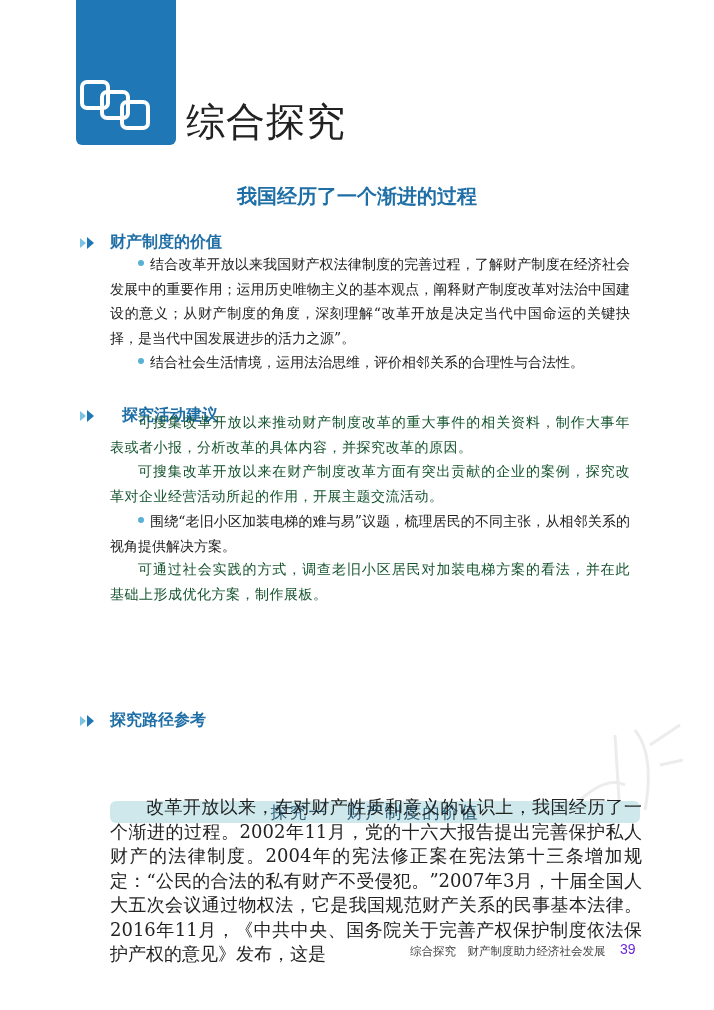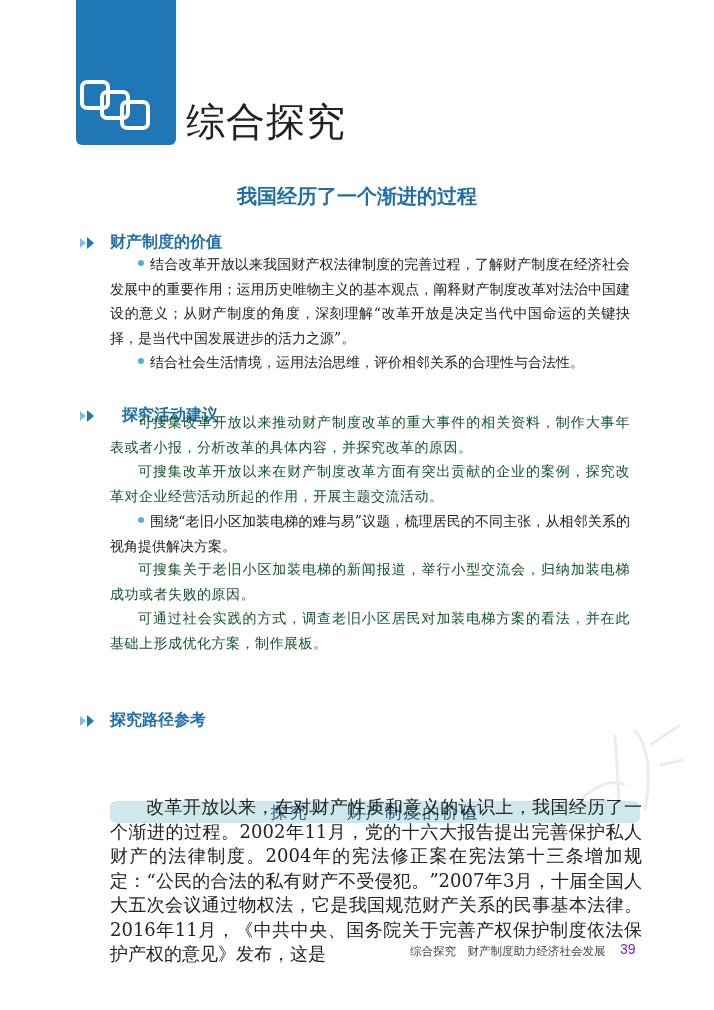--- a/index.html
+++ b/index.html
@@ -59,21 +59,20 @@
   <svg class="arrow" viewBox="0 0 22 14">
     <polygon points="0,2 6,7 0,12" fill="#7cc3e3"></polygon>
       <polygon points="7,1 14,7 7,13" fill="#1f78b5"></polygon>
   </svg>
   <span class="h">探究活动建议</span>
 </div>
 <div class="para" style="top:411px;">
   <p class="kai"><span>可搜集改革开放以来推动财产制度改革的重大事件的相关资料，制作大事年表或者小报，分析改革的具体内容，并探究改革的原因。</span></p>
   <p class="kai"><span>可搜集改革开放以来在财产制度改革方面有突出贡献的企业的案例，探究改革对企业经营活动所起的作用，开展主题交流活动。</span></p>
   <p><span class="bullet"></span><span>围绕“老旧小区加装电梯的难与易”议题，梳理居民的不同主张，从相邻关系的视角提供解决方案。</span></p>
-  <p class="kai"><span>可搜集关于老旧小区加装电梯的新闻报道，举行小型交流会，归纳加装电梯成功或者失败的原因。</span></p>
   <p class="kai"><span>可通过社会实践的方式，调查老旧小区居民对加装电梯方案的看法，并在此基础上形成优化方案，制作展板。</span></p>
 </div>
 
 <div class="section-head" style="top:710px;">
   <svg class="arrow" viewBox="0 0 22 14">
     <polygon points="0,2 6,7 0,12" fill="#7cc3e3"></polygon>
       <polygon points="7,1 14,7 7,13" fill="#1f78b5"></polygon>
   </svg>
   <span class="h">探究路径参考</span>
 </div>

